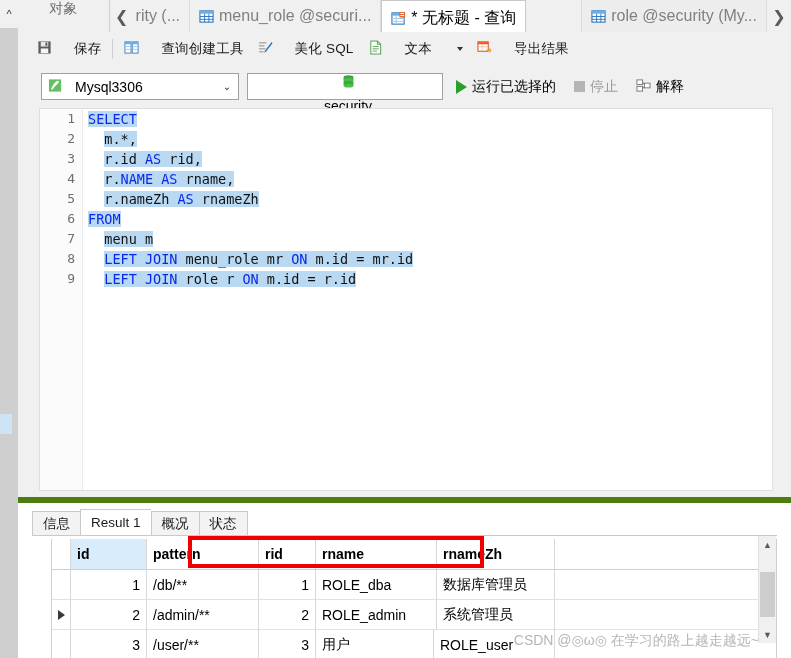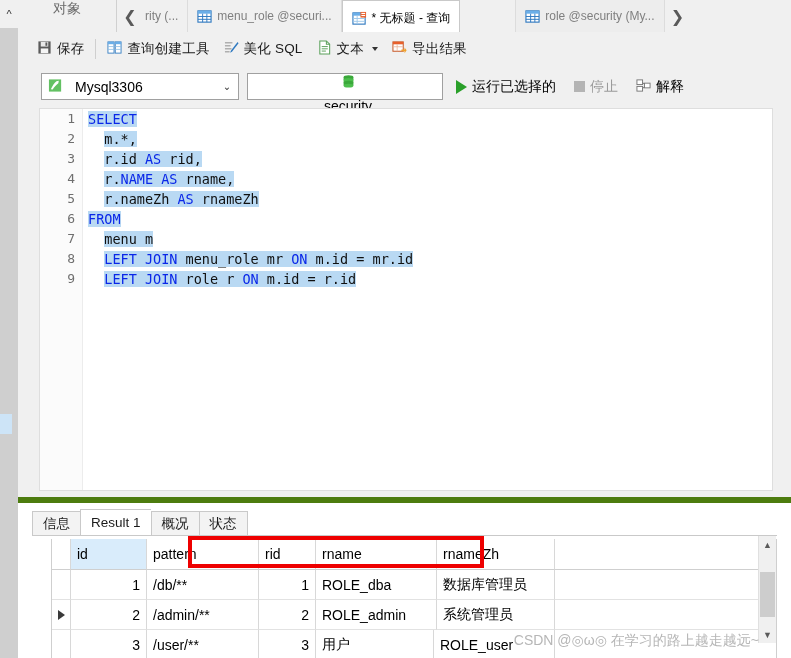--- a/index.html
+++ b/index.html
@@ -76,21 +76,21 @@
     font-size: 16px;
     background: #f0f0f0;
   }
   .tab {
     display: flex;
     align-items: center;
     gap: 5px;
     padding: 4px 9px;
     background: #f0f0f0;
     color: #808080;
-    font-size: 12px;
+    font-size: 16px;
     white-space: nowrap;
     border-right: 1px solid #dcdcdc;
   }
   .tab.clipped { padding-left: 2px; }
   .tab.active {
     background: #ffffff;
     color: #000000;
     border-top: 1px solid #c9c9c9;
     border-left: 1px solid #c9c9c9;
     border-right: 1px solid #c9c9c9;
@@ -107,21 +107,21 @@
     width: 773px; height: 33px;
     background: #f0f0f0;
     display: flex;
     align-items: center;
     padding-left: 12px;
     gap: 0px;
   }
   .tbtn {
     display: flex;
     align-items: center;
-    gap: 5px;
+    gap: 22px;
     height: 25px;
     padding: 0 7px;
     white-space: nowrap;
     font-size: 13.5px;
     color: #1a1a1a;
   }
   .tbtn .lbl { letter-spacing: .2px; }
   .tb-sep {
     width: 1px; height: 20px;
     background: #cfcfcf;
@@ -277,21 +277,21 @@
   .gcell {
     border-right: 1px solid #d8d8d8;
     border-bottom: 1px solid #e2e2e2;
     display: flex;
     align-items: center;
     padding: 0 6px;
     box-sizing: border-box;
     white-space: nowrap;
     overflow: hidden;
   }
-  .grow.head .gcell { border-bottom: 1px solid #cfcfcf; font-weight: normal; }
+  .grow.head .gcell { border-bottom: 1px solid #cfcfcf; font-weight: bold; }
   .gcell.num { justify-content: flex-end; padding-right: 6px; }
   .c-marker { width: 19px; flex: 0 0 19px; justify-content: center; padding: 0; }
   .c-id     { width: 76px; flex: 0 0 76px; }
   .c-pat    { width: 112px; flex: 0 0 112px; }
   .c-rid    { width: 57px;  flex: 0 0 57px; }
   .c-rname  { width: 121px; flex: 0 0 121px; }
   .c-rzh    { width: 118px; flex: 0 0 118px; }
   .c-rest   { flex: 1 1 auto; border-right: none; }
   .hdr-sel  { background: #d9ecfb; }
   .rowarrow {

